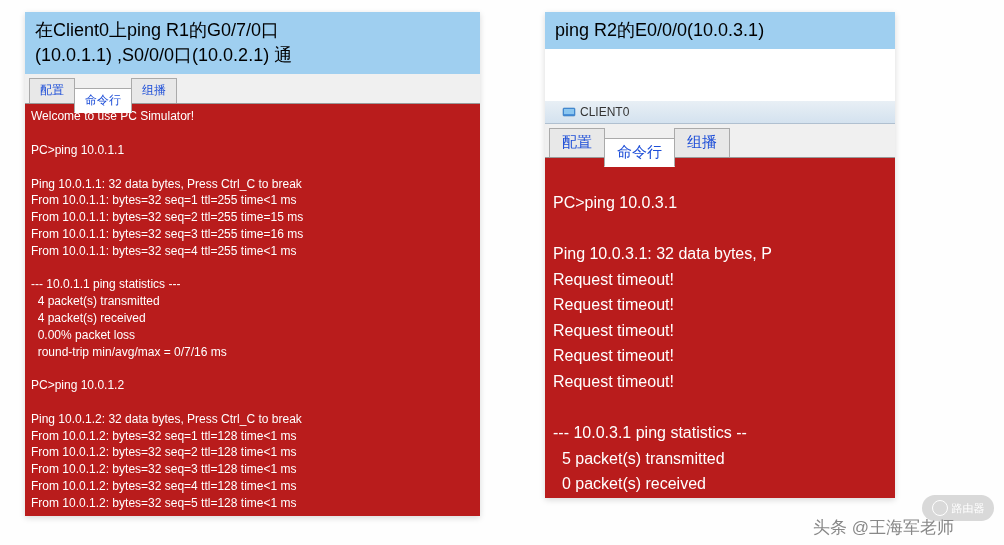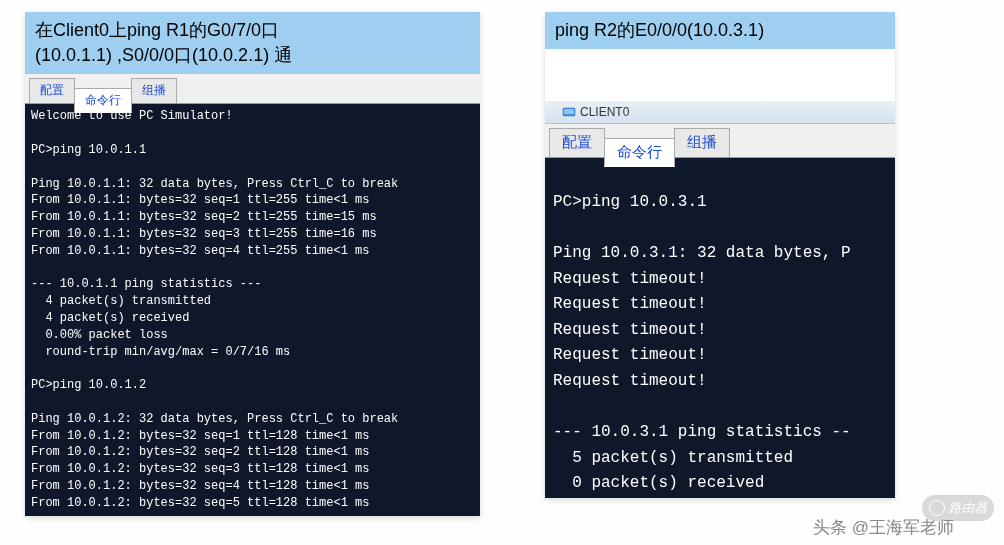--- a/index.html
+++ b/index.html
@@ -59,23 +59,23 @@
       color: #1d4ed8;
     }
     .tab.active {
       background: #fff;
       border-bottom: 1px solid #fff;
       position: relative;
       top: 10px;
     }
     .tabs-right .tab { font-size: 15px; padding: 4px 12px; }
     .terminal {
-      background: #0f172a;
+      background: #b91c1c;
       color: #fff;
-      font-family: Liberation Mono, monospace;
+      font-family: Liberation Sans, sans-serif;
       font-size: 12px;
       line-height: 1.4;
       padding: 4px 6px;
       white-space: pre;
       overflow: hidden;
     }
     .terminal-left { height: 412px; }
     .terminal-right { height: 340px; font-size: 16px; line-height: 1.6; padding: 6px 8px; }
     .spacer-right { height: 52px; background: #fff; }
     .footer-credit {
@@ -90,24 +90,23 @@
       position: absolute;
       bottom: 24px;
       right: 10px;
       width: 72px;
       height: 26px;
       background: rgba(180,180,180,0.5);
       border-radius: 13px;
       display: flex;
       align-items: center;
       justify-content: center;
-      font-size: 13px;
+      font-size: 11px;
       color: #fff;
       gap: 4px;
-      font-style: italic;
     }
     .footer-badge::before {
       content: "";
       width: 14px;
       height: 14px;
       border: 1.5px solid #fff;
       border-radius: 50%;
     }
   </style>
 </head>

